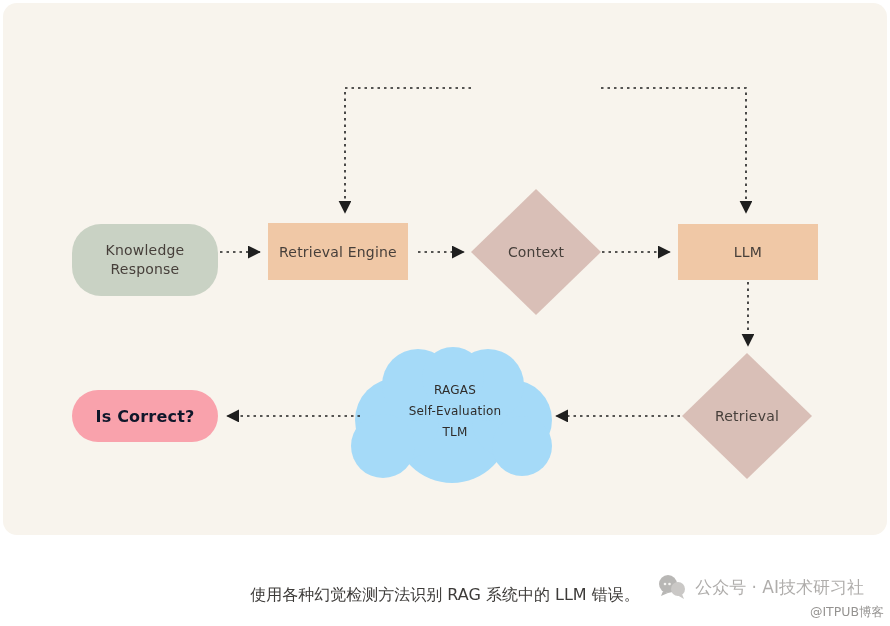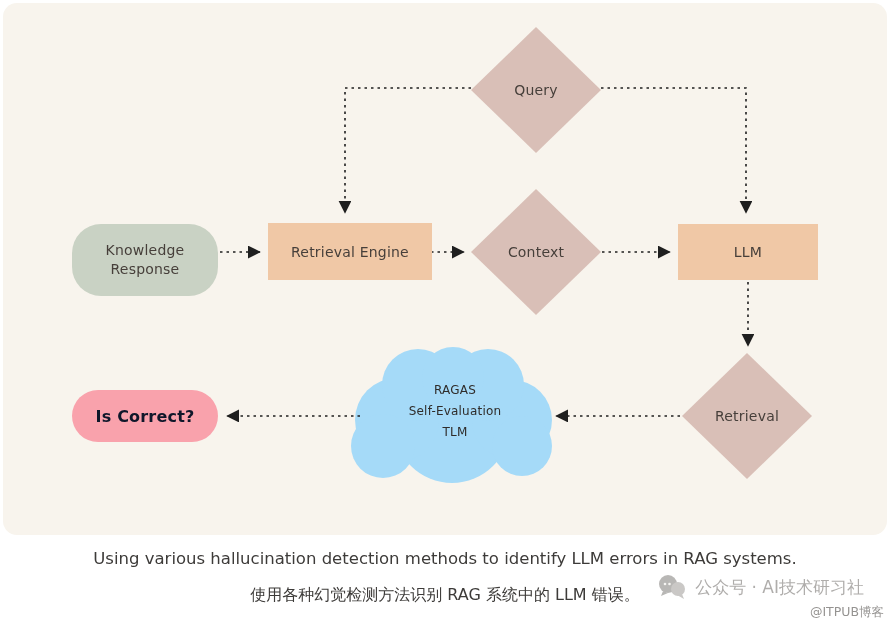--- a/index.html
+++ b/index.html
@@ -62,21 +62,21 @@
     border-radius: 26px;
     font-size: 16px;
     font-weight: 700;
     color: #0f172a;
   }
 
   #node-query    { left: 471px; top:  27px; width: 130px; height: 126px; }
   #node-context  { left: 471px; top: 189px; width: 130px; height: 126px; }
   #node-response { left: 682px; top: 353px; width: 130px; height: 126px; }
   #node-knowledge{ left:  72px; top: 224px; width: 146px; height:  72px; }
-  #node-retrieval{ left: 268px; top: 223px; width: 164px; height:  57px; }
+  #node-retrieval{ left: 268px; top: 223px; width: 140px; height:  57px; }
   #node-llm      { left: 678px; top: 224px; width: 140px; height:  56px; }
   #node-correct  { left:  72px; top: 390px; width: 146px; height:  52px; }
 
   .cloud-text {
     position: absolute;
     left: 372px; top: 380px;
     width: 166px;
     text-align: center;
     color: #2f2c2a;
     font-size: 12px;
@@ -149,23 +149,20 @@
     <path class="connector" d="M 471 88 L 345 88 L 345 213" marker-end="url(#arrow)"></path>
     <path class="connector" d="M 601 88 L 746 88 L 746 213" marker-end="url(#arrow)"></path>
     <path class="connector" d="M 220 252 L 260 252" marker-end="url(#arrow)"></path>
     <path class="connector" d="M 418 252 L 464 252" marker-end="url(#arrow)"></path>
     <path class="connector" d="M 602 252 L 670 252" marker-end="url(#arrow)"></path>
     <path class="connector" d="M 748 282 L 748 346" marker-end="url(#arrow)"></path>
     <path class="connector" d="M 680 416 L 556 416" marker-end="url(#arrow)"></path>
     <path class="connector" d="M 360 416 L 227 416" marker-end="url(#arrow)"></path>
   </svg>
 
-  <div class="node diamond" id="node-query">
-    <span>Query</span>
-  </div>
 
   <div class="node pill-green" id="node-knowledge">
     <span>
       <span>Knowledge</span><br>
       <span>Response</span>
     </span>
   </div>
 
   <div class="node rect" id="node-retrieval">
     <span>Retrieval Engine</span>
@@ -186,21 +183,20 @@
   <div class="node pill-pink" id="node-correct">
     <span>Is Correct?</span>
   </div>
 
   <div class="cloud-text">
     <div>RAGAS</div>
     <div>Self-Evaluation</div>
     <div>TLM</div>
   </div>
 
-  <div class="caption-en">Using various hallucination detection methods to identify LLM errors in RAG systems.</div>
   <div class="caption-zh">使用各种幻觉检测方法识别 RAG 系统中的 LLM 错误。</div>
 
   <div class="watermark">
     <svg class="bubble-icon" width="30" height="26" viewBox="0 0 30 26" aria-hidden="true">
       <circle cx="11" cy="10" r="9" fill="#9b9996"></circle>
       <path d="M6 17 L4 22 L11 19 Z" fill="#9b9996"></path>
       <circle cx="21" cy="15" r="7" fill="#b4b2af"></circle>
       <path d="M25 20 L27 25 L20 21 Z" fill="#b4b2af"></path>
       <circle cx="8" cy="10" r="1.3" fill="#f3f1ee"></circle>
       <circle cx="12.5" cy="10" r="1.3" fill="#f3f1ee"></circle>

